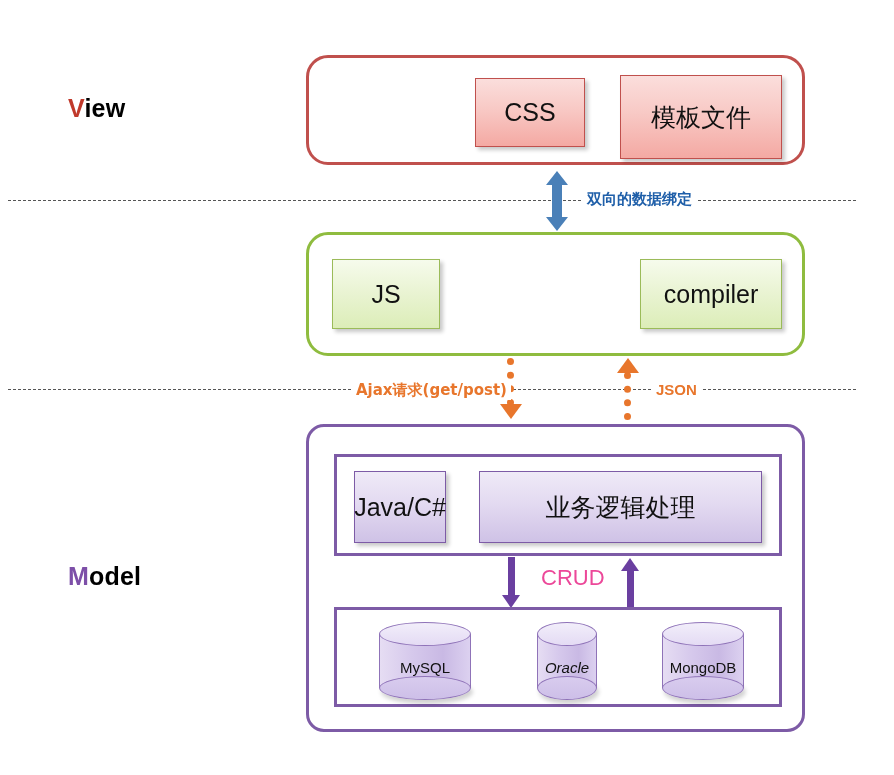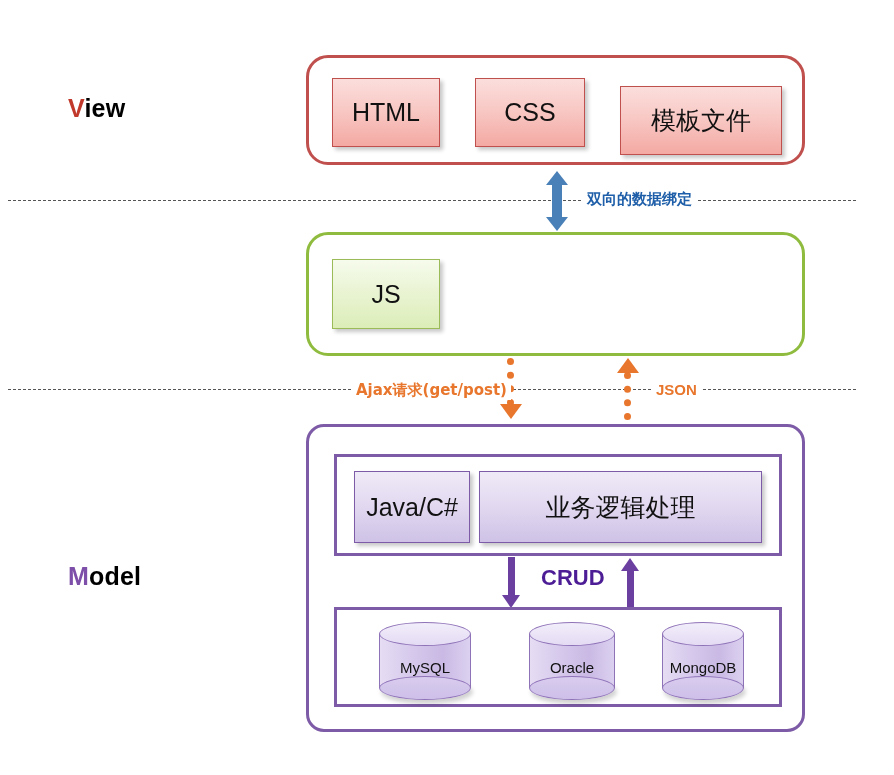--- a/index.html
+++ b/index.html
@@ -149,21 +149,21 @@
   
   .edge-label {
     position: absolute;
     font-weight: bold;
     white-space: nowrap;
     background: #ffffff;
     padding: 0 4px;
   }
   .label-blue   { color: #1f5fa9; font-size: 15px; }
   .label-orange { color: #e8762c; font-size: 15px; }
-  .label-crud   { color: #4c1d95; font-size: 22px; font-weight: bold; background: transparent; }
+  .label-crud   { color: #ec4899; font-size: 22px; font-weight: normal; background: transparent; }
 
   
   .cylinder {
     position: absolute;
   }
   .cyl-body {
     position: absolute;
     left: 0;
     top: 12px;
     width: 100%;
@@ -210,45 +210,45 @@
 </head>
 <body>
 
 <div id="canvas">
 
   <div class="row-label" style="left:68px; top:94px;">
     <span class="accent-red">V</span><span>iew</span>
   </div>
 
   <div class="zone zone-view" style="left:306px; top:55px; width:499px; height:110px;">
-    <div class="item item-red" style="left:23px; top:20px; width:108px; height:69px;">
-      <span>HTML</span>
-    </div>
     <div class="item item-red" style="left:166px; top:20px; width:110px; height:69px;">
       <span>CSS</span>
     </div>
-    <div class="item item-red cjk" style="left:311px; top:28px; width:162px; height:69px;">
+    <div class="item item-red cjk" style="left:311px; top:17px; width:162px; height:84px;">
       <span>模板文件</span>
     </div>
   </div>
 
   <div class="divider" style="top:200px;"></div>
 
   <div>
     <div class="arrow-head head-blue-up" style="left:546px; top:171px;"></div>
     <div class="arrow-shaft shaft-blue" style="left:552px; top:184px; width:10px; height:33px;"></div>
     <div class="arrow-head head-blue-down" style="left:546px; top:217px;"></div>
   </div>
   <div class="edge-label label-blue cjk" style="left:583px; top:190px;">双向的数据绑定</div>
 
 
   <div class="zone zone-viewmodel" style="left:306px; top:232px; width:499px; height:124px;">
     <div class="item item-green" style="left:23px; top:24px; width:108px; height:70px;">
       <span>JS</span>
     </div>
+    <div class="item item-green" style="left:331px; top:24px; width:142px; height:70px;">
+      <span>compiler</span>
+    </div>
   </div>
 
   <div class="divider" style="top:389px;"></div>
 
   <div>
     <div class="arrow-shaft shaft-orange-dotted" style="left:507px; top:358px; width:0; height:48px;"></div>
     <div class="arrow-head head-orange-down" style="left:500px; top:404px;"></div>
   </div>
   <div class="edge-label label-orange cjk" style="left:352px; top:381px;">Ajax请求(get/post)</div>
 
@@ -258,21 +258,21 @@
   </div>
   <div class="edge-label label-orange" style="left:652px; top:381px;">JSON</div>
 
   <div class="row-label" style="left:68px; top:562px;">
     <span class="accent-purple">M</span><span>odel</span>
   </div>
 
   <div class="zone zone-model" style="left:306px; top:424px; width:499px; height:308px;">
 
     <div class="subpanel" style="left:25px; top:27px; width:448px; height:102px;">
-      <div class="item item-purple" style="left:17px; top:14px; width:116px; height:72px;">
+      <div class="item item-purple" style="left:17px; top:14px; width:92px; height:72px;">
         <span>Java/C#</span>
       </div>
       <div class="item item-purple cjk" style="left:142px; top:14px; width:283px; height:72px;">
         <span>业务逻辑处理</span>
       </div>
     </div>
 
     <div>
       <div class="arrow-shaft shaft-purple" style="left:199px; top:130px; width:7px; height:42px;"></div>
       <div class="arrow-head head-purple-down" style="left:193px; top:168px;"></div>
@@ -283,21 +283,21 @@
     </div>
     <div class="edge-label label-crud" style="left:228px; top:138px;">CRUD</div>
 
     <div class="subpanel" style="left:25px; top:180px; width:448px; height:100px;">
       <div class="cylinder" style="left:42px; top:12px; width:92px; height:78px;">
         <div class="cyl-body"></div>
         <div class="cyl-bottom"></div>
         <div class="cyl-top"></div>
         <div class="cyl-label" style="top:37px;">MySQL</div>
       </div>
-      <div class="cylinder" style="left:192px; top:12px; width:86px; height:78px;">
+      <div class="cylinder" style="left:200px; top:12px; width:60px; height:78px;font-style:italic;">
         <div class="cyl-body"></div>
         <div class="cyl-bottom"></div>
         <div class="cyl-top"></div>
         <div class="cyl-label" style="top:37px;">Oracle</div>
       </div>
       <div class="cylinder" style="left:325px; top:12px; width:82px; height:78px;">
         <div class="cyl-body"></div>
         <div class="cyl-bottom"></div>
         <div class="cyl-top"></div>
         <div class="cyl-label" style="top:37px;">MongoDB</div>

